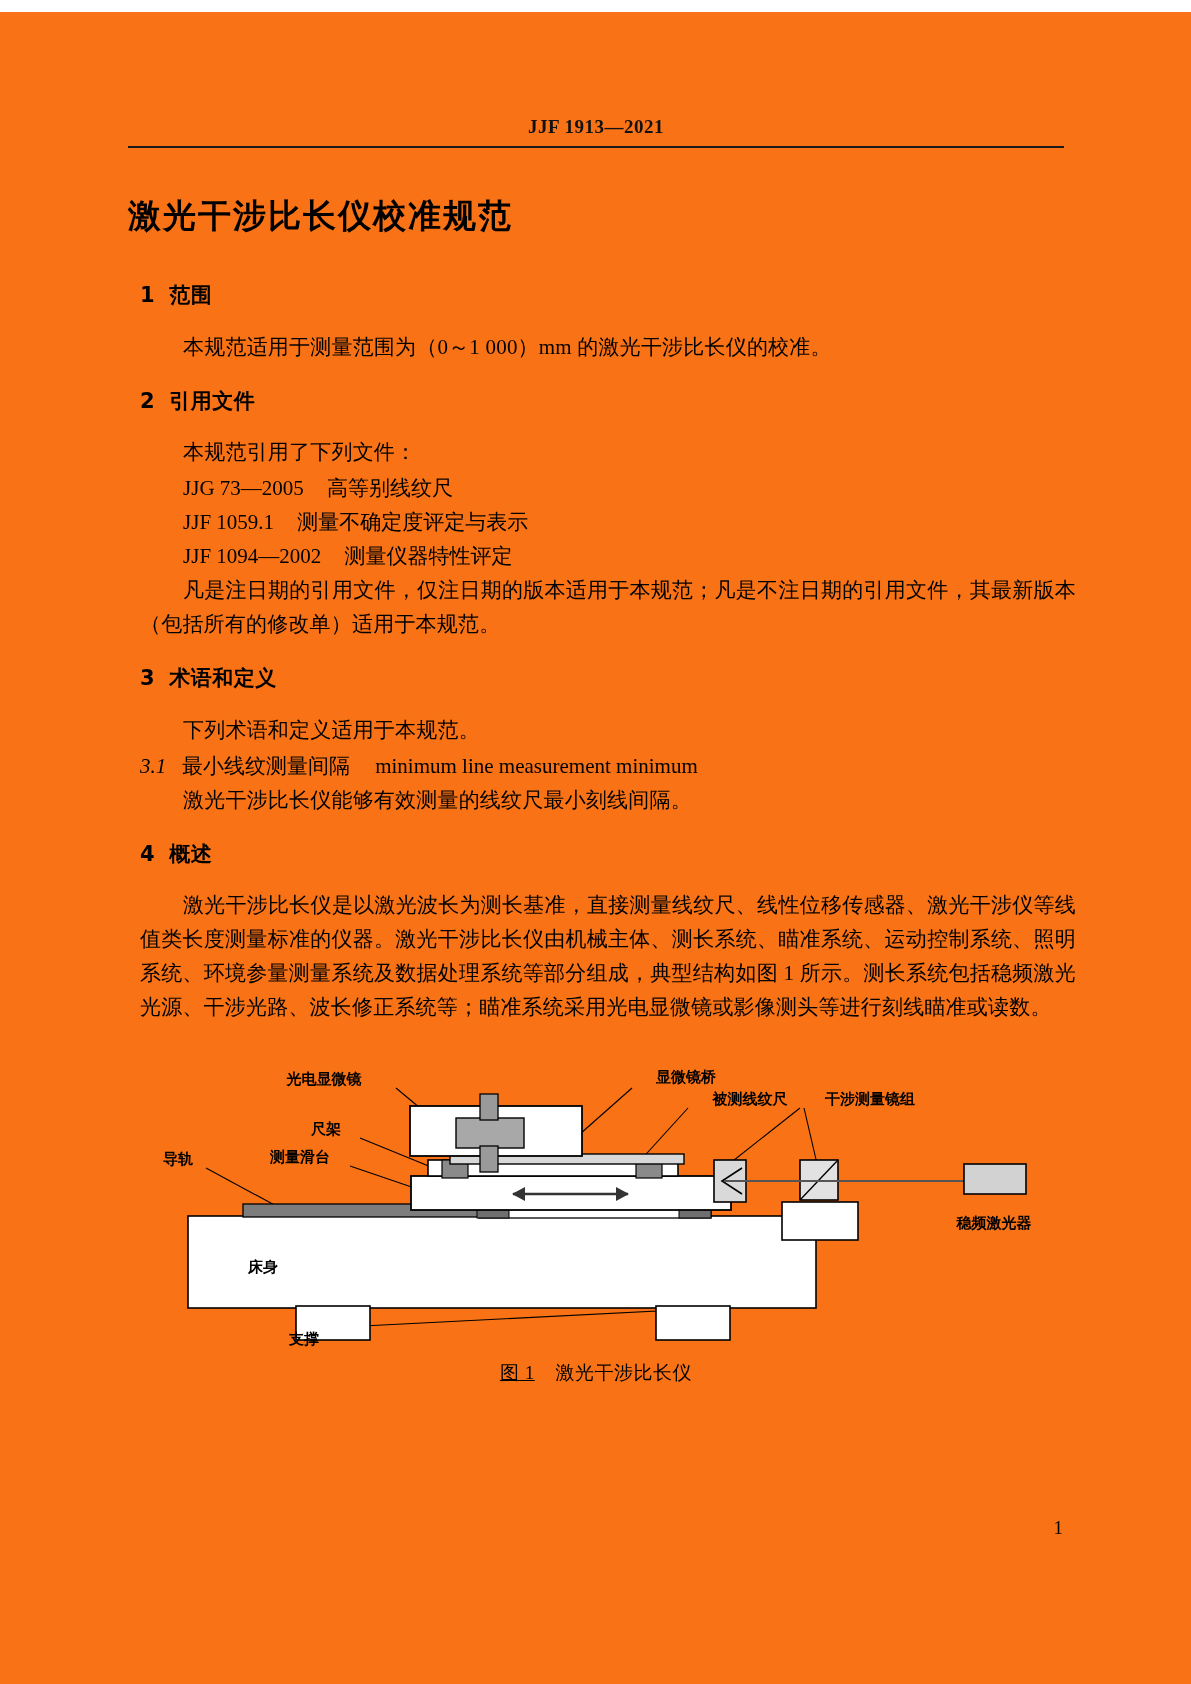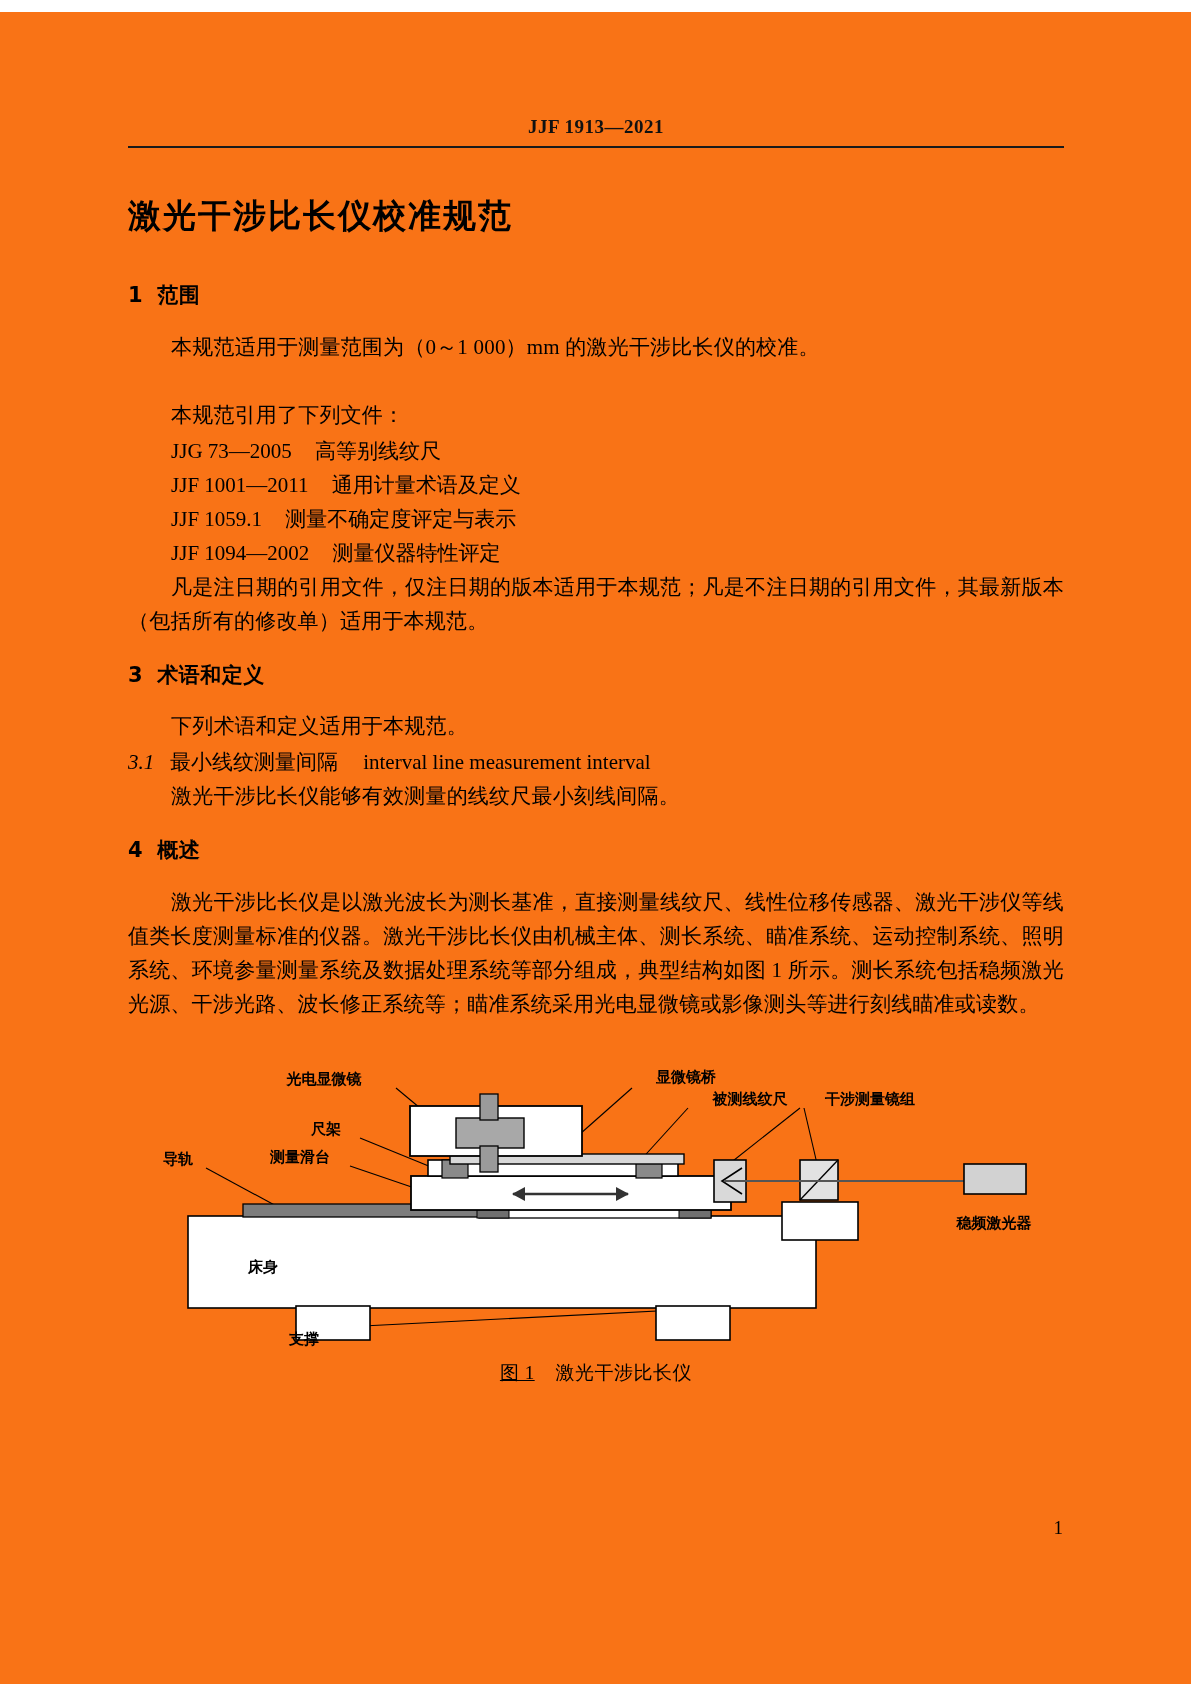--- a/index.html
+++ b/index.html
@@ -49,21 +49,21 @@
     font-size: 33px;
     font-weight: 700;
     letter-spacing: 2px;
     font-family: "DejaVu Sans", "Liberation Sans", sans-serif;
     color: #000;
   }
 
   
   .body-col {
     position: absolute;
-    left: 128px;
+    left: 140px;
     top: 268px;
     width: 936px;
   }
 
   h2.sec {
     font-family: "DejaVu Sans", "Liberation Sans", sans-serif;
     font-size: 21px;
     font-weight: 700;
     margin: 0 0 6px 0;
     letter-spacing: .5px;
@@ -144,45 +144,45 @@
   <div class="body-col">
 
     <h2 class="sec">
       <span class="num">1</span><span>范围</span>
     </h2>
     <div class="gap-s"></div>
     <p class="para indent">本规范适用于测量范围为（0～1 000）mm 的激光干涉比长仪的校准。</p>
 
     <div class="gap-m"></div>
 
+    <h2 class="sec">
+      <span class="num">2</span><span>引用文件</span>
+    </h2>
     <div class="gap-s"></div>
     <p class="para indent">本规范引用了下列文件：</p>
     <p class="ref-line">
       <span class="code">JJG 73—2005</span><span>高等别线纹尺</span>
     </p>
     <p class="ref-line">
-      <span class="code">JJF 1001—2011</span><span>通用计量术语及定义</span>
-    </p>
-    <p class="ref-line">
       <span class="code">JJF 1059.1</span><span>测量不确定度评定与表示</span>
     </p>
     <p class="ref-line">
       <span class="code">JJF 1094—2002</span><span>测量仪器特性评定</span>
     </p>
     <p class="para indent">凡是注日期的引用文件，仅注日期的版本适用于本规范；凡是不注日期的引用文件，其最新版本（包括所有的修改单）适用于本规范。</p>
 
     <div class="gap-m"></div>
 
     <h2 class="sec">
       <span class="num">3</span><span>术语和定义</span>
     </h2>
     <div class="gap-s"></div>
     <p class="para indent">下列术语和定义适用于本规范。</p>
     <p class="term-line">
-      <span class="tnum">3.1</span><span>最小线纹测量间隔</span><span class="ten">interval line measurement interval</span>
+      <span class="tnum">3.1</span><span>最小线纹测量间隔</span><span class="ten">minimum line measurement minimum</span>
     </p>
     <p class="para indent">激光干涉比长仪能够有效测量的线纹尺最小刻线间隔。</p>
 
     <div class="gap-m"></div>
 
     <h2 class="sec">
       <span class="num">4</span><span>概述</span>
     </h2>
     <div class="gap-s"></div>
     <p class="para indent">激光干涉比长仪是以激光波长为测长基准，直接测量线纹尺、线性位移传感器、激光干涉仪等线值类长度测量标准的仪器。激光干涉比长仪由机械主体、测长系统、瞄准系统、运动控制系统、照明系统、环境参量测量系统及数据处理系统等部分组成，典型结构如图 1 所示。测长系统包括稳频激光光源、干涉光路、波长修正系统等；瞄准系统采用光电显微镜或影像测头等进行刻线瞄准或读数。</p>

